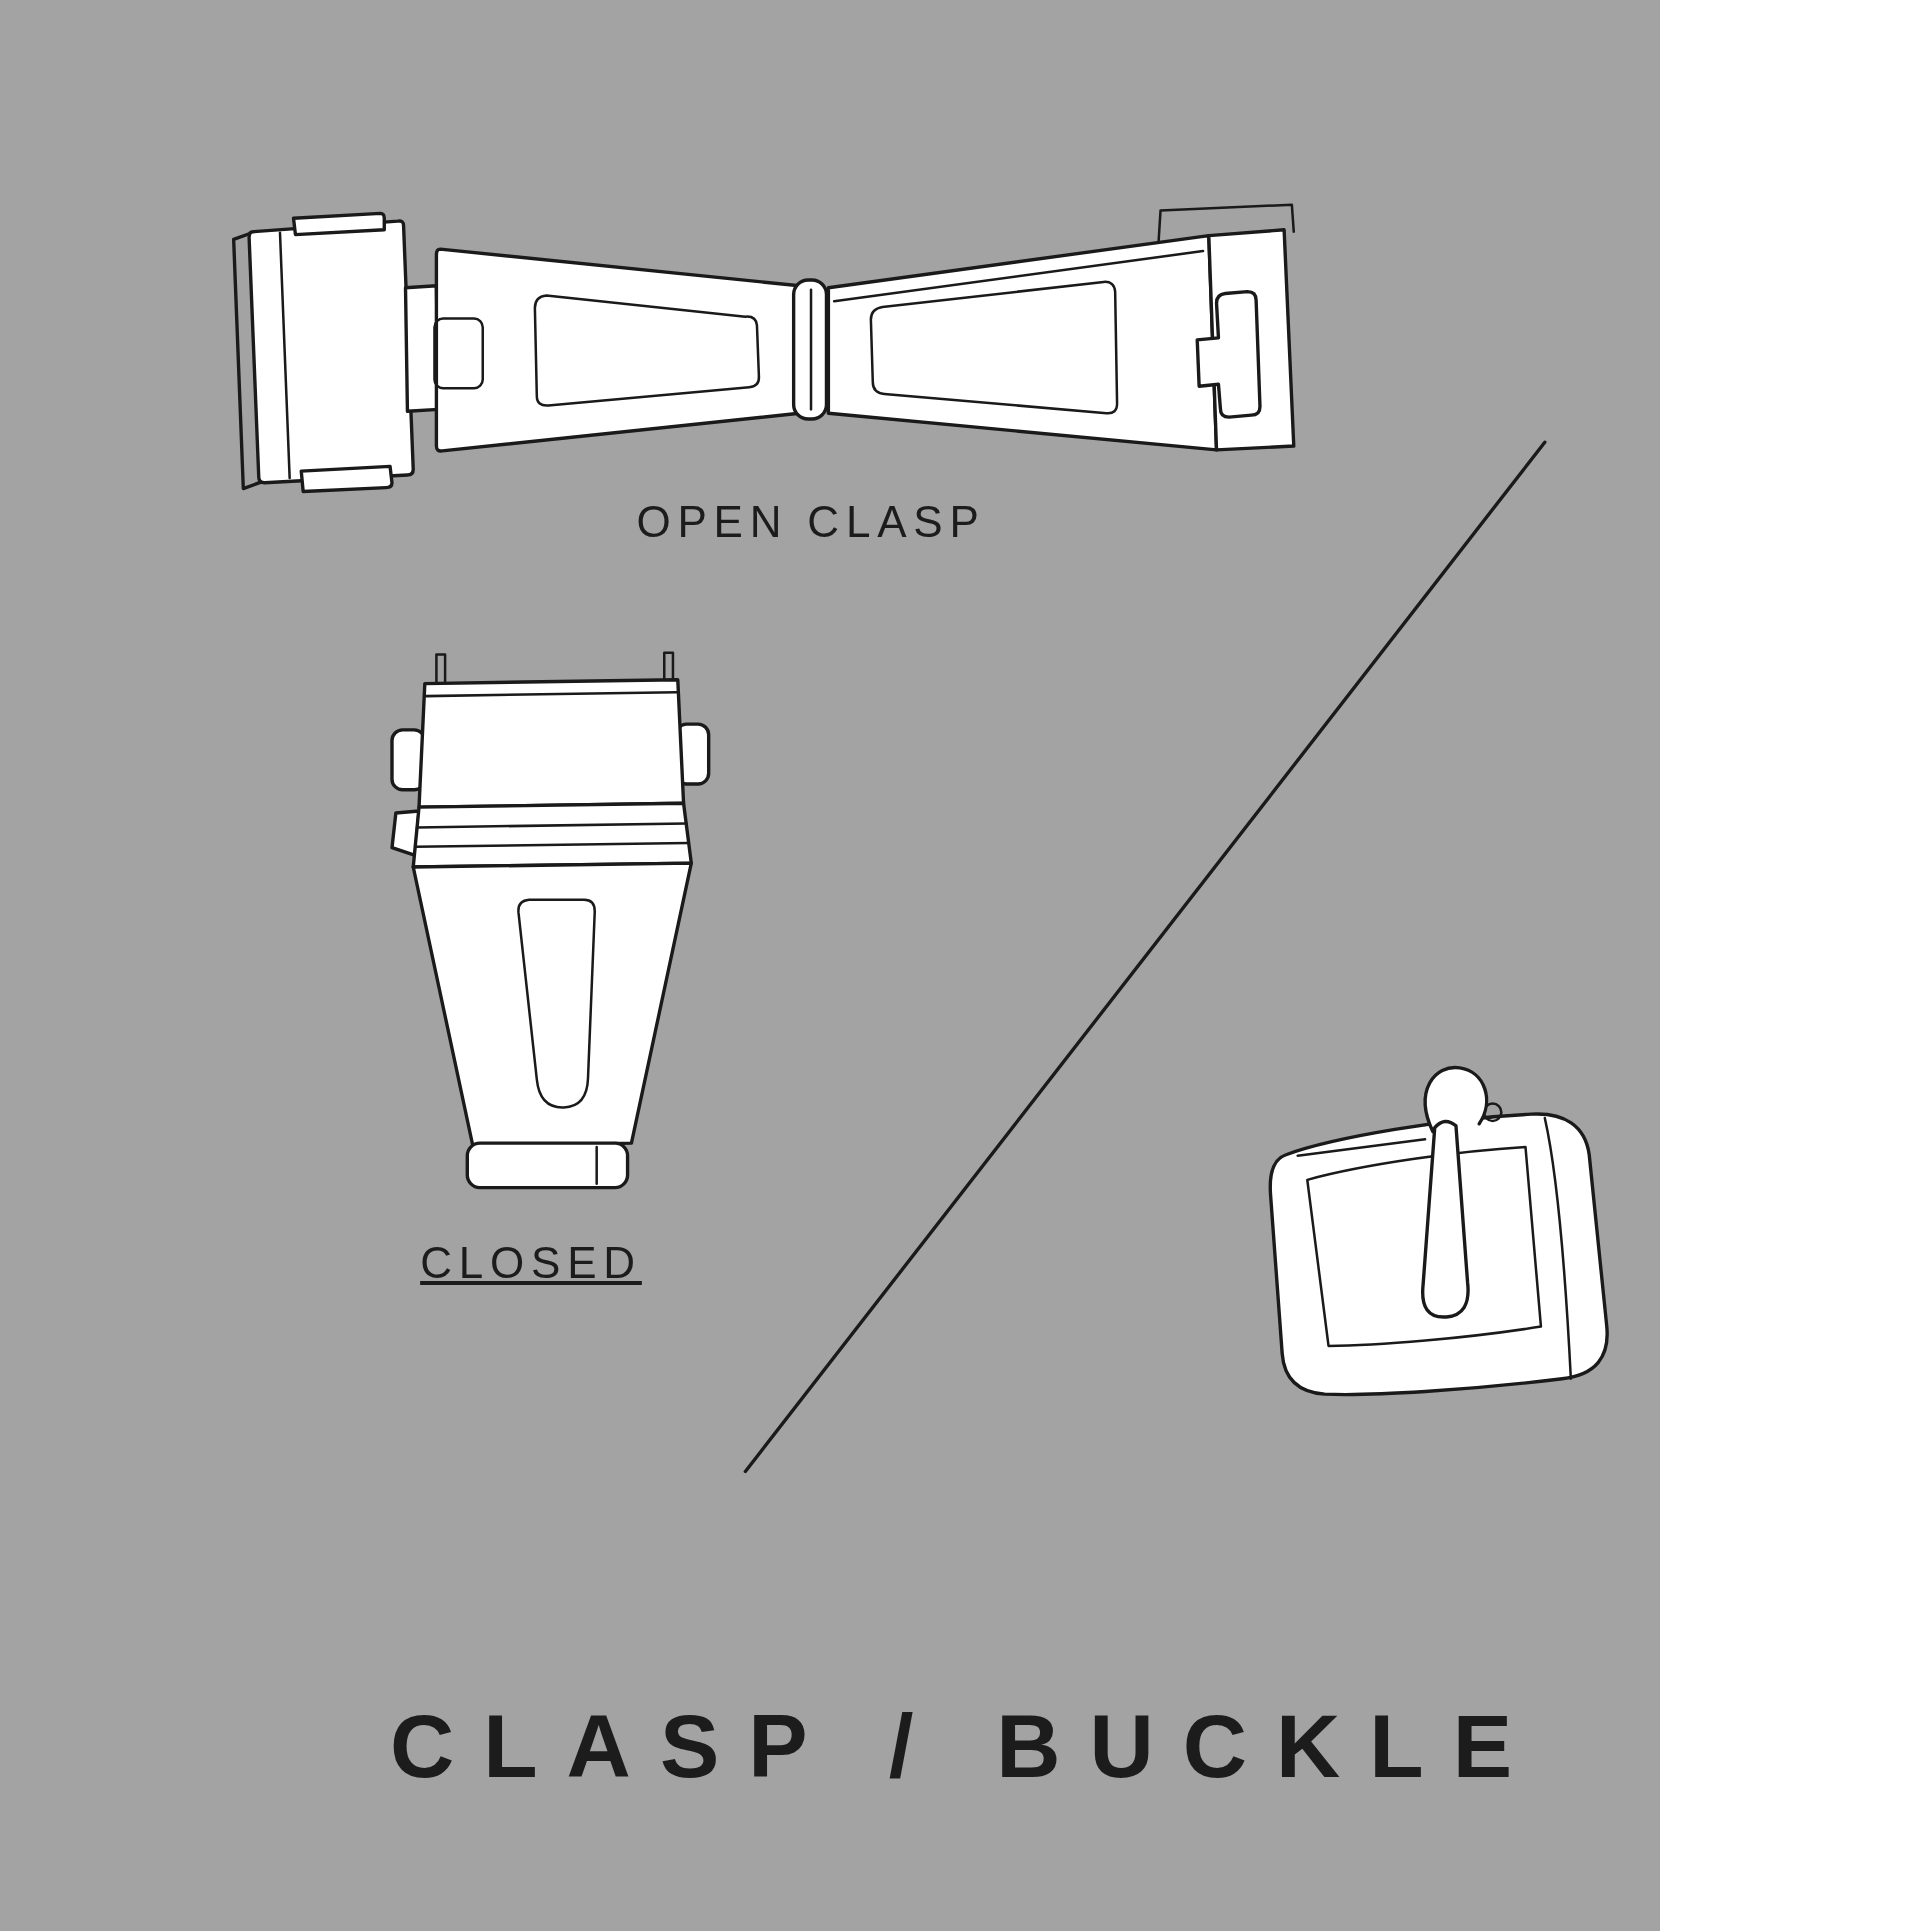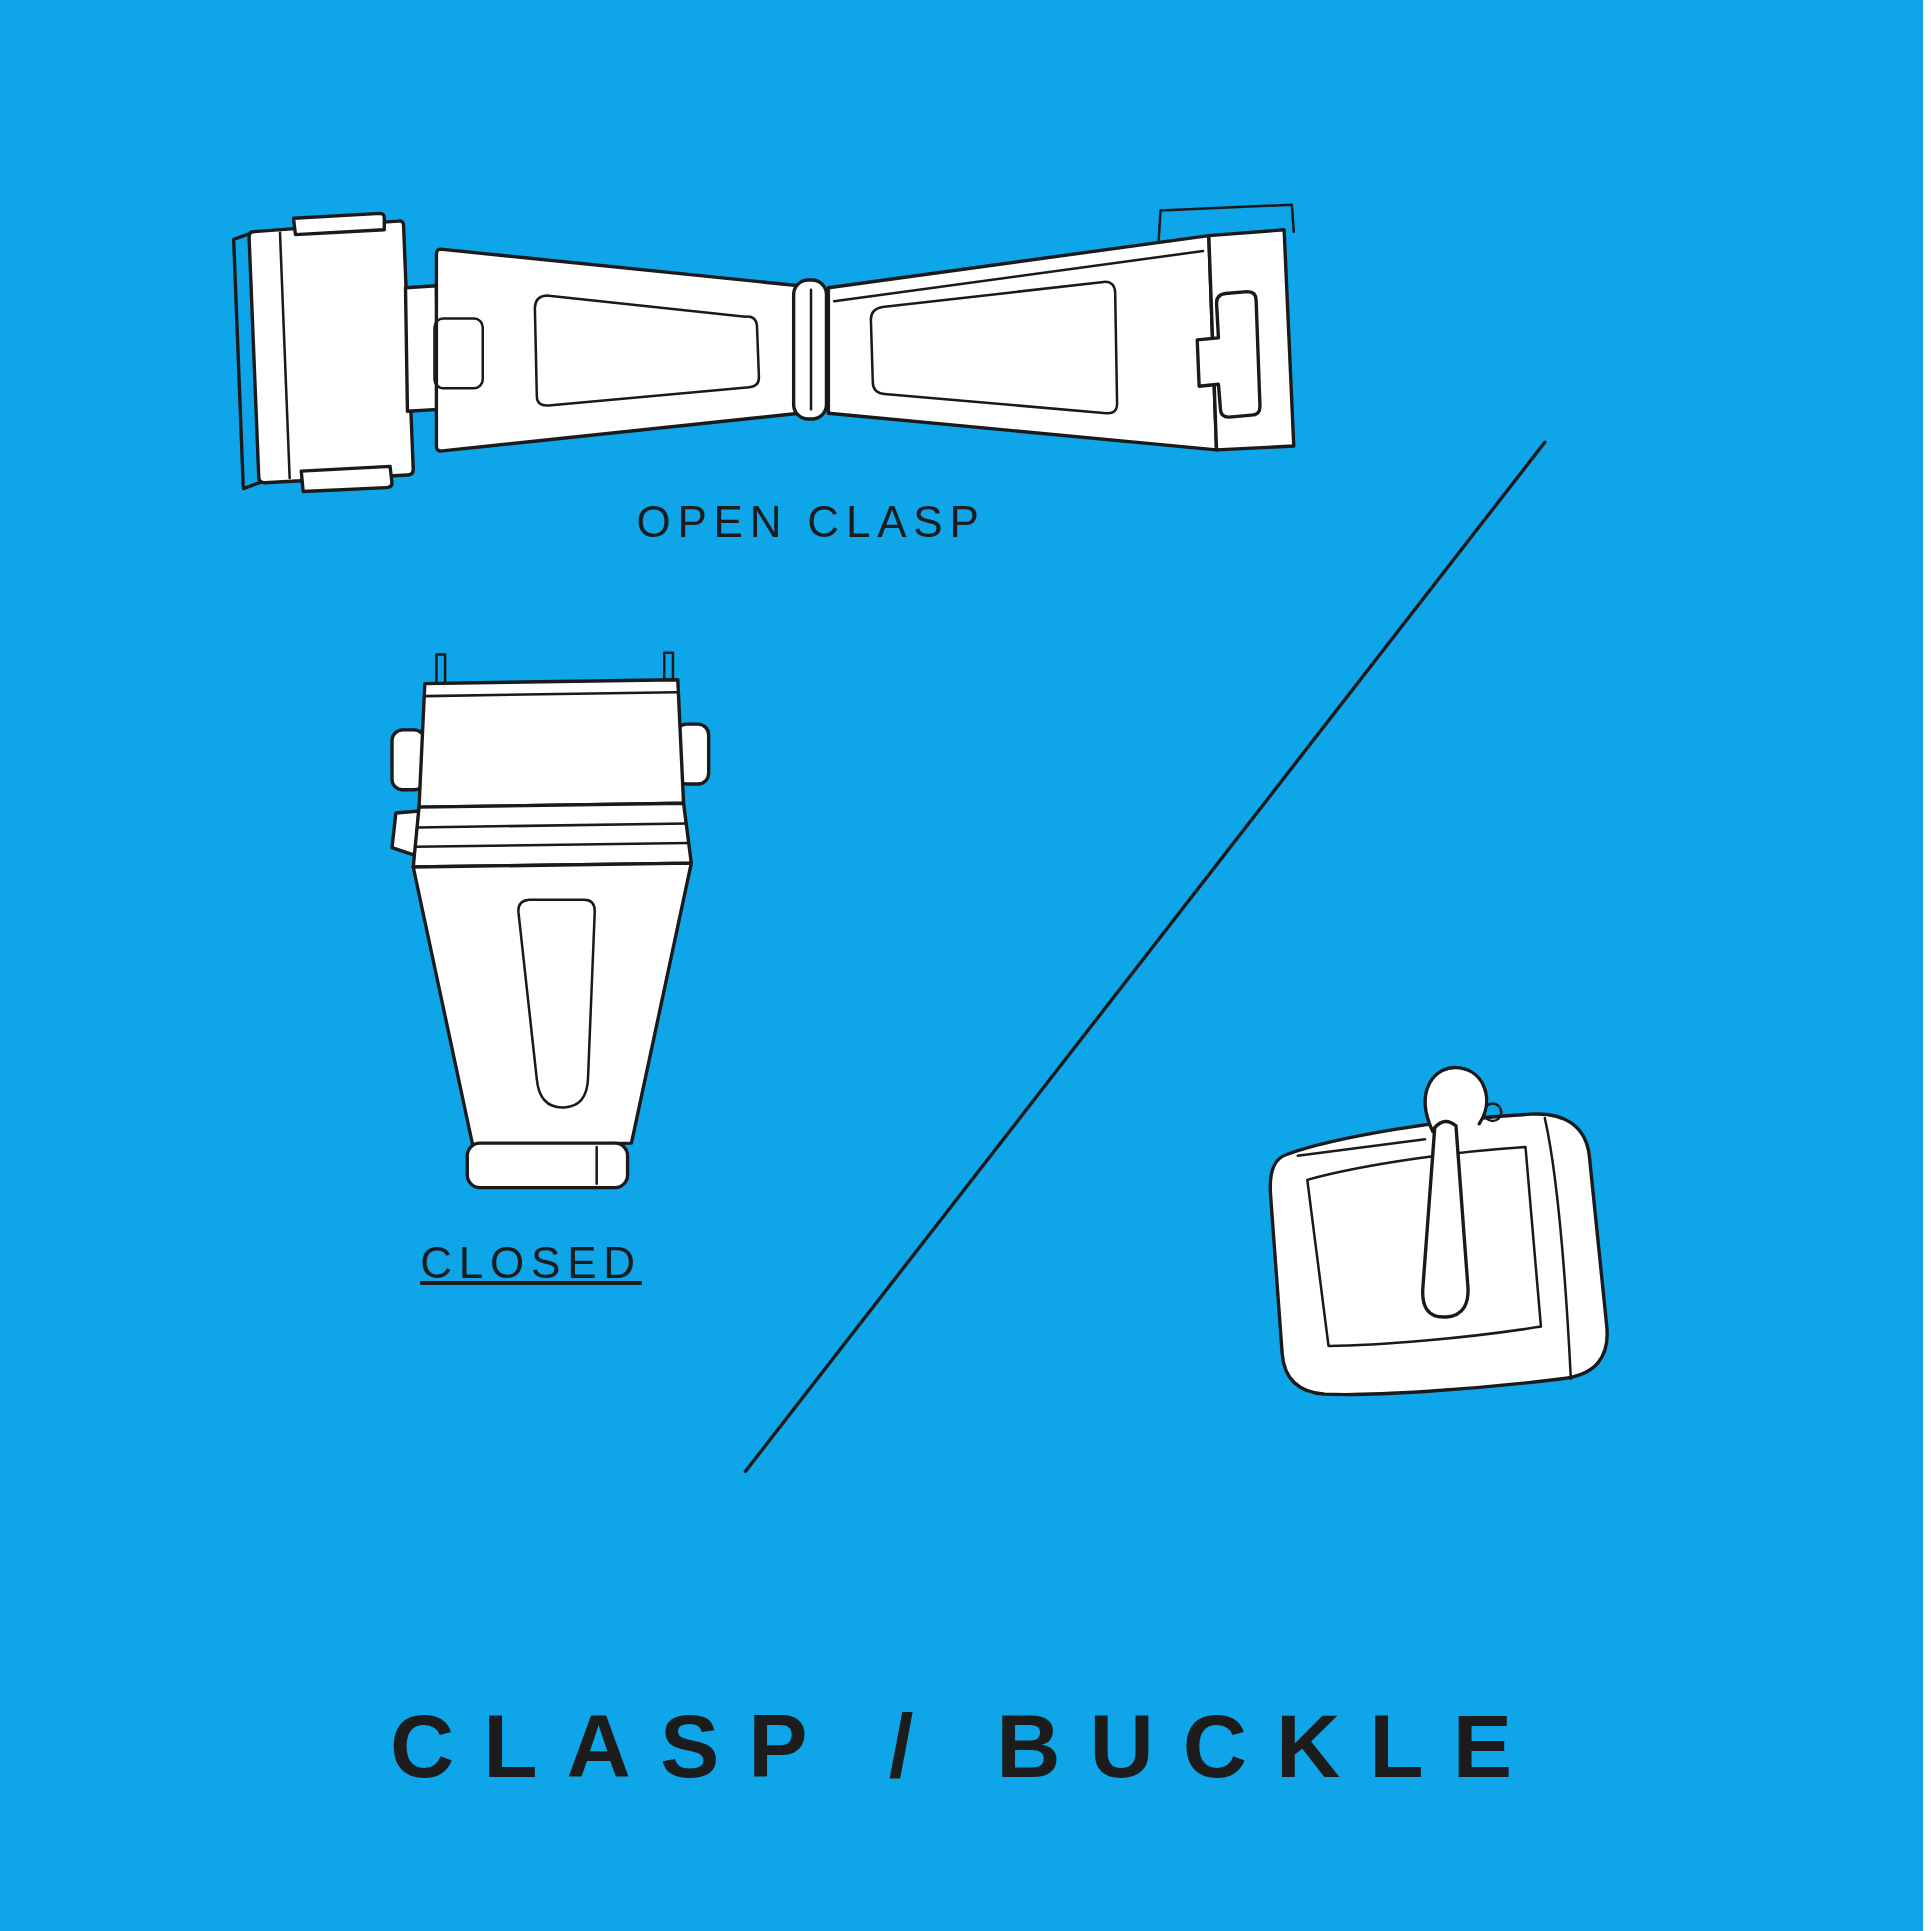--- a/index.html
+++ b/index.html
@@ -3,23 +3,23 @@
 <meta charset="utf-8">
 <style>
   html, body {
     margin: 0;
     padding: 0;
     background: #ffffff;
     font-family: "Liberation Sans", "DejaVu Sans", sans-serif;
   }
   #stage {
     position: relative;
-    width: 1923px;
+    width: 1660px;
     height: 1931px;
-    background: #0ea5e9;
+    background: #a3a3a3;
     overflow: hidden;
   }
   #art {
     position: absolute;
     left: 0;
     top: 0;
   }
   #art path, #art rect, #art line, #art circle {
     stroke: #1a1a1a;
     fill: none;

